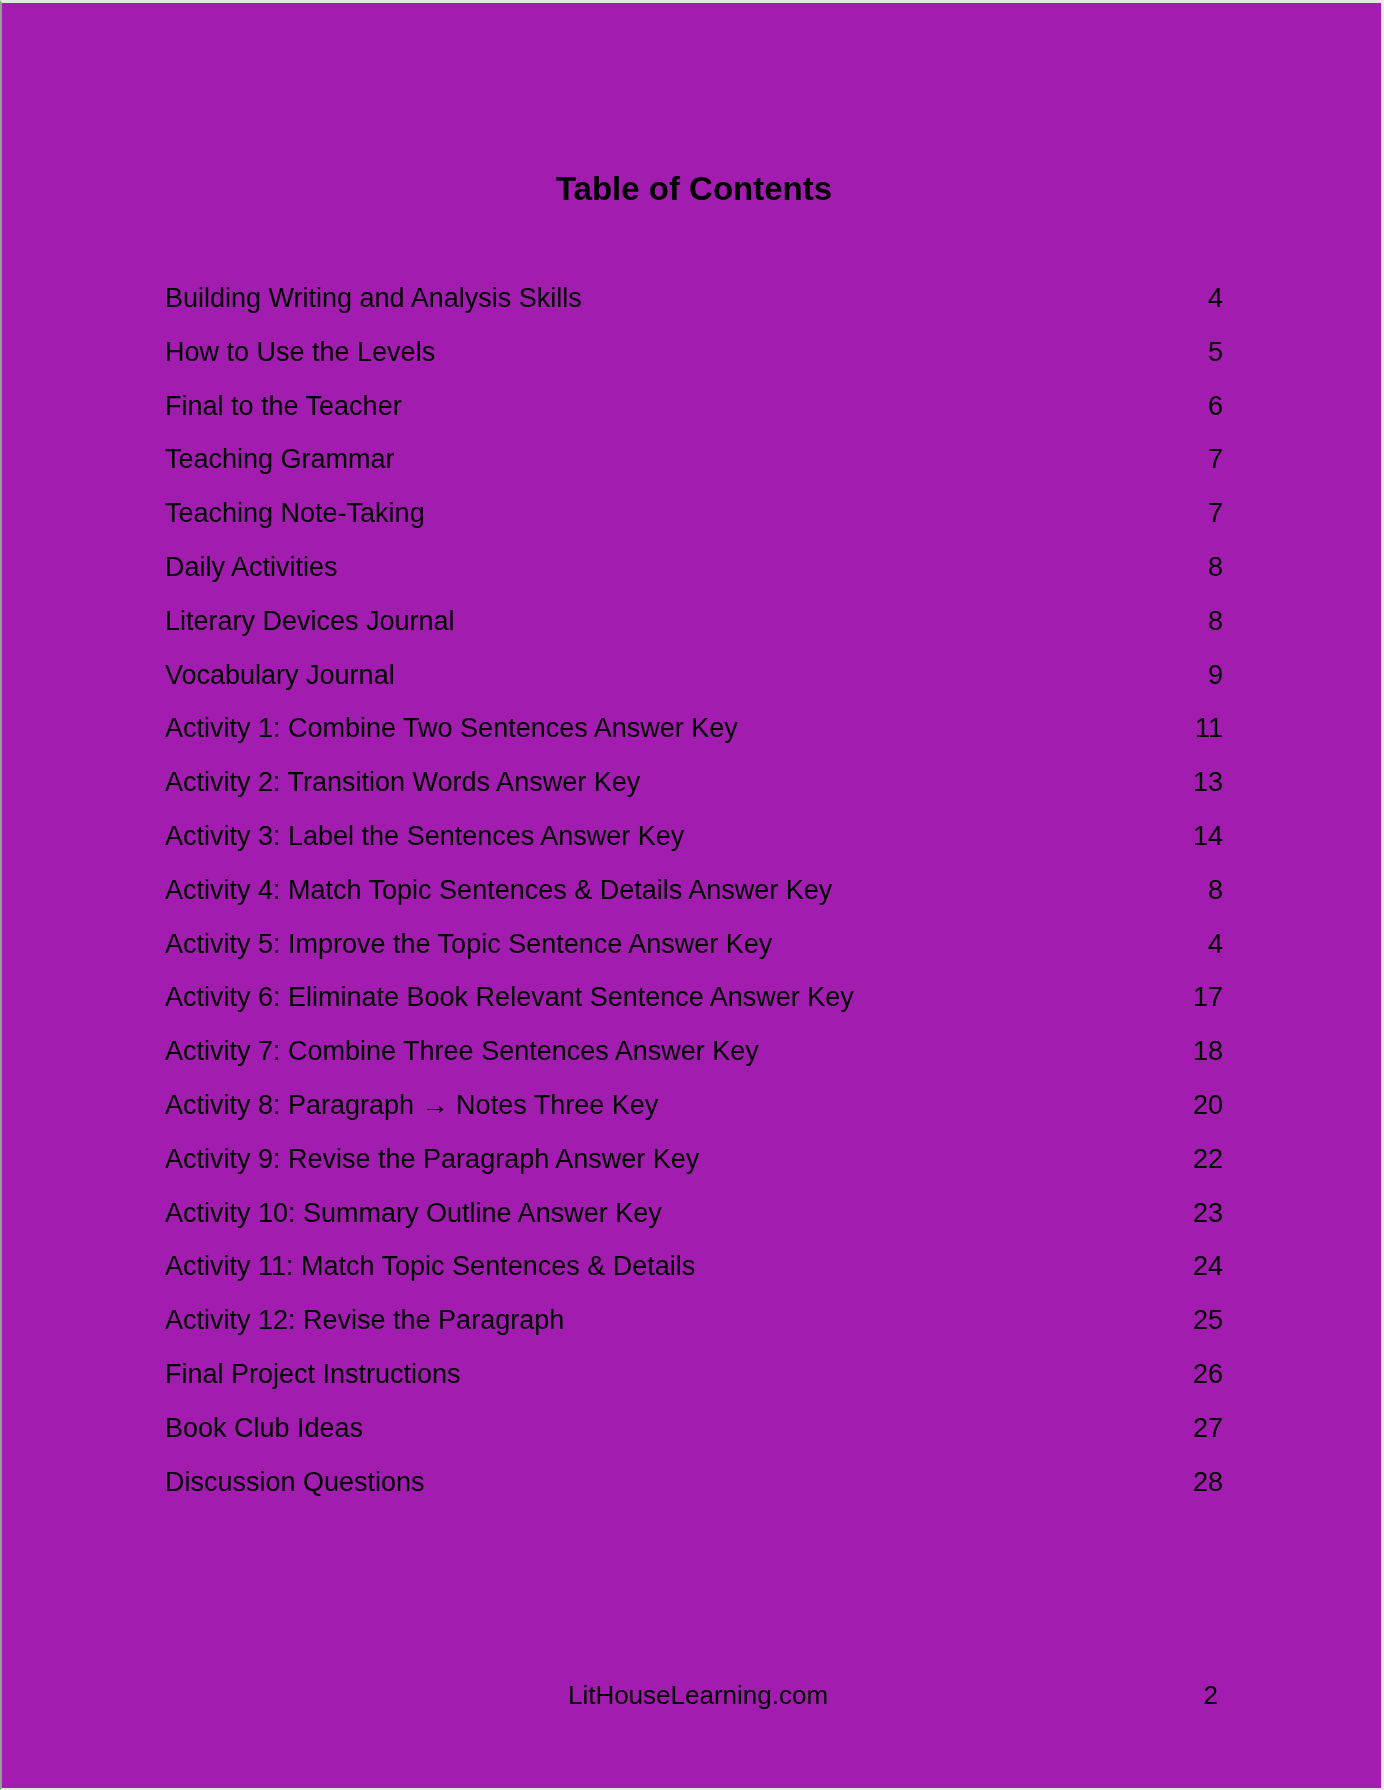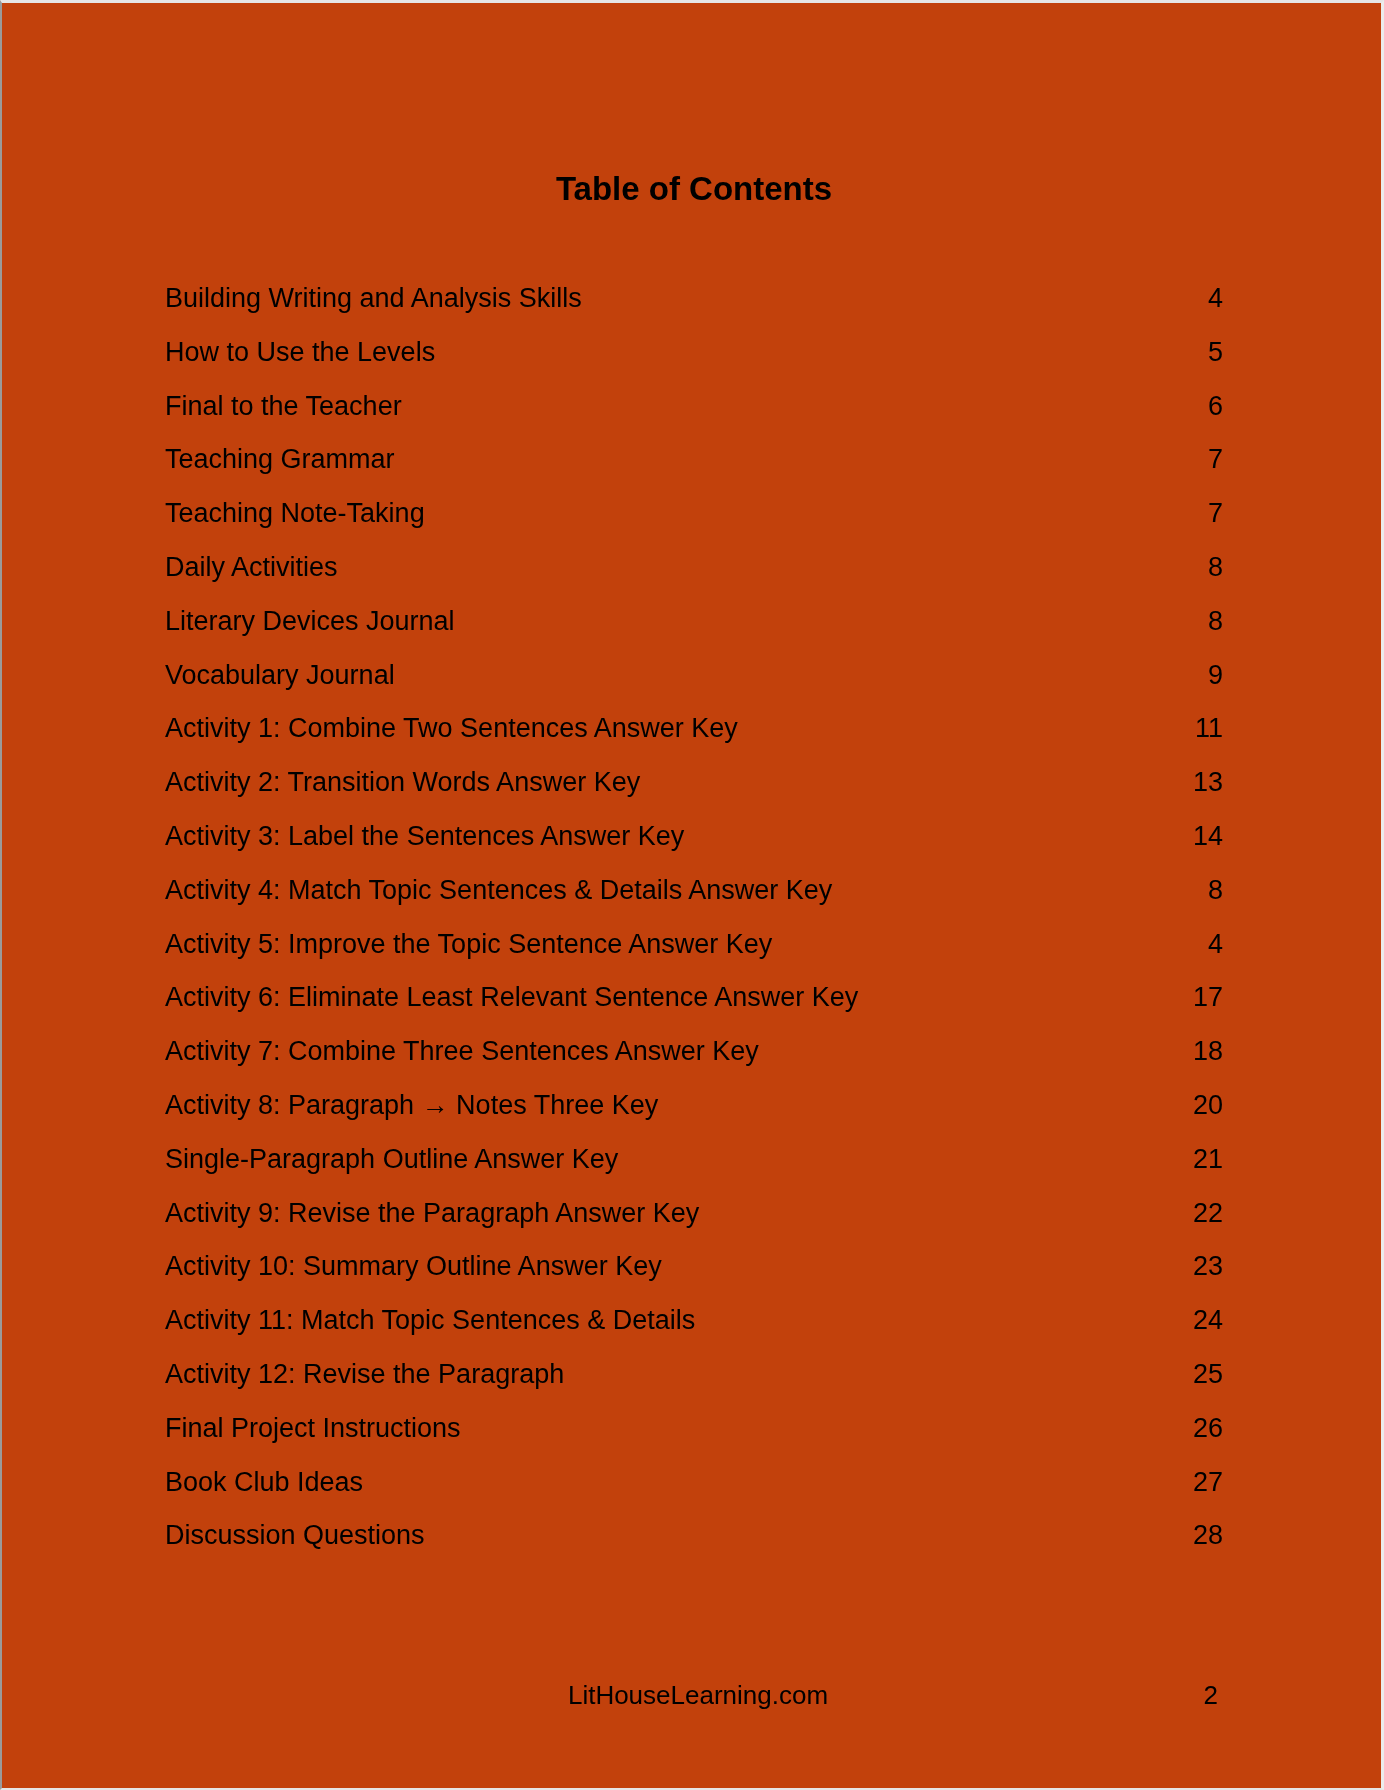--- a/index.html
+++ b/index.html
@@ -15,21 +15,21 @@
       font-family: "Liberation Sans", sans-serif;
       color: #000000;
     }
     .page {
       position: absolute;
       left: 0;
       top: 0;
       width: 1384px;
       height: 1790px;
       box-sizing: border-box;
-      background: #c2410c;
+      background: #a21caf;
       border-left: 2px solid #9a9a9a;
       border-top: 3px solid #e6e6e6;
       border-right: 3px solid #ececec;
       border-bottom: 2px solid #e6e6e6;
     }
     .title {
       position: absolute;
       left: 0;
       width: 1384px;
       top: 169px;
@@ -139,34 +139,30 @@
     </li>
     <li class="toc-row">
       <span class="toc-label">Activity 4: Match Topic Sentences &amp; Details Answer Key</span>
       <span class="toc-page">8</span>
     </li>
     <li class="toc-row">
       <span class="toc-label">Activity 5: Improve the Topic Sentence Answer Key</span>
       <span class="toc-page">4</span>
     </li>
     <li class="toc-row">
-      <span class="toc-label">Activity 6: Eliminate Least Relevant Sentence Answer Key</span>
+      <span class="toc-label">Activity 6: Eliminate Book Relevant Sentence Answer Key</span>
       <span class="toc-page">17</span>
     </li>
     <li class="toc-row">
       <span class="toc-label">Activity 7: Combine Three Sentences Answer Key</span>
       <span class="toc-page">18</span>
     </li>
     <li class="toc-row">
       <span class="toc-label">Activity 8: Paragraph → Notes Three Key</span>
       <span class="toc-page">20</span>
-    </li>
-    <li class="toc-row">
-      <span class="toc-label">Single-Paragraph Outline Answer Key</span>
-      <span class="toc-page">21</span>
     </li>
     <li class="toc-row">
       <span class="toc-label">Activity 9: Revise the Paragraph Answer Key</span>
       <span class="toc-page">22</span>
     </li>
     <li class="toc-row">
       <span class="toc-label">Activity 10: Summary Outline Answer Key</span>
       <span class="toc-page">23</span>
     </li>
     <li class="toc-row">

